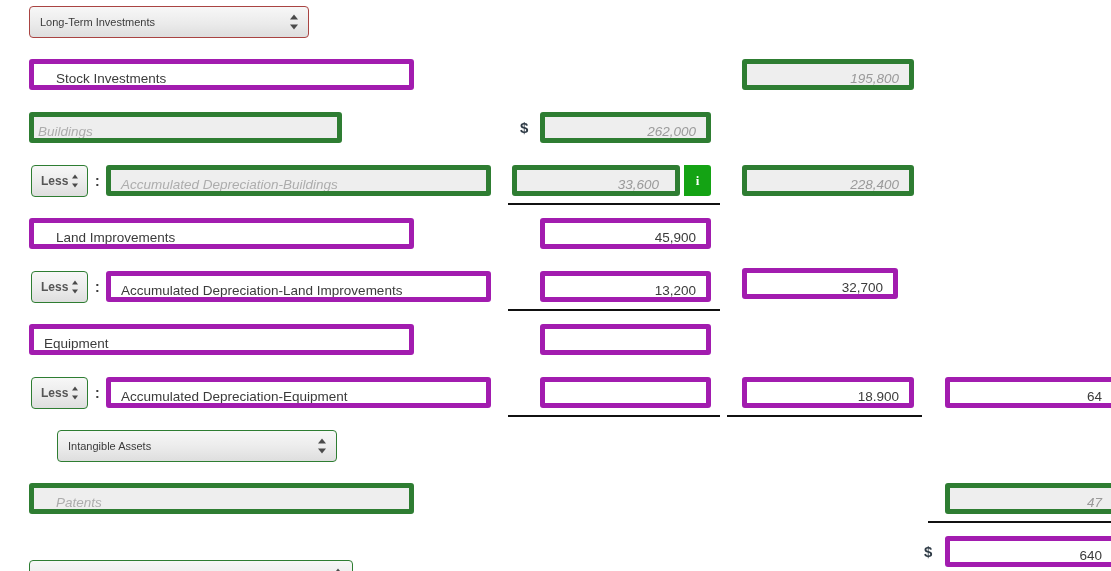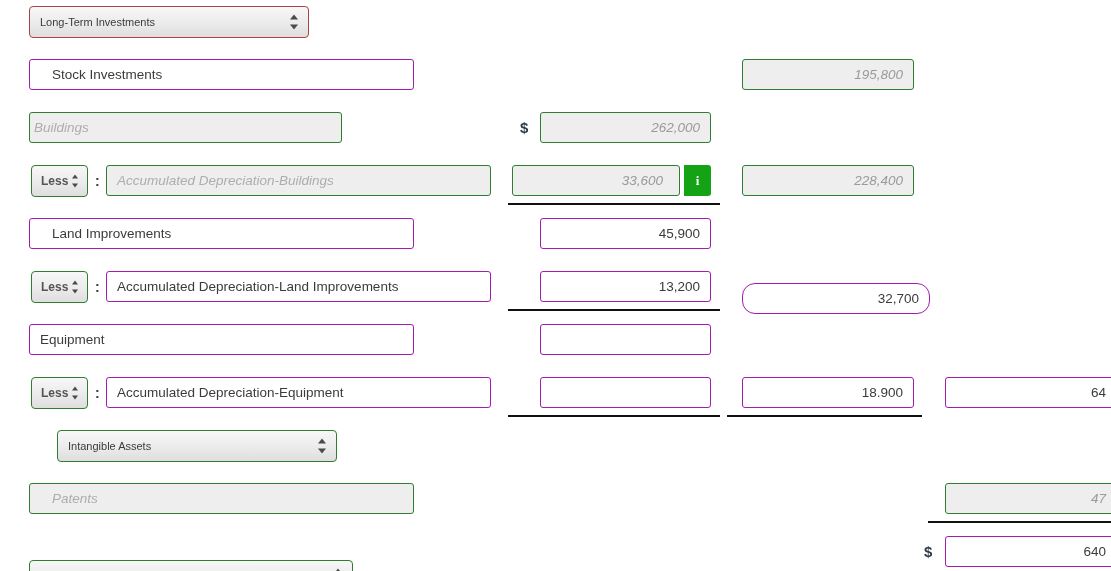--- a/index.html
+++ b/index.html
@@ -6,21 +6,21 @@
   body{
     width:1111px;height:571px;background:#fff;overflow:hidden;
     font-family:"Liberation Sans",sans-serif;font-size:13.5px;color:#3b3b3b;
     position:relative;
   }
   #sheet{position:absolute;left:0;top:0;width:1111px;height:571px;}
 
   
   .fld{
     position:absolute;box-sizing:border-box;height:31px;
-    border:1px solid #a21caf;border-radius:3px;background:#fff;
+    border:5px solid #a21caf;border-radius:3px;background:#fff;
     font-family:"Liberation Sans",sans-serif;font-size:13.5px;
     color:#3b3b3b;line-height:29px;padding:0 10px;
     white-space:nowrap;overflow:hidden;
   }
   .fld.ok{border-color:#2e7d32;background:#eeeeee;color:#9a9a9a;font-style:italic;}
   .fld.num{text-align:right;}
   .fld.indent{padding-left:22px;}
   .fld.ph{color:#adadad;}
 
   
@@ -126,21 +126,21 @@
         <i class="dn"></i>
       </span>
   </div>
   <div class="colon" style="left:95px;top:279px;">:</div>
   <div class="fld" style="left:106px;top:271px;width:385px;">
     <span>Accumulated Depreciation-Land Improvements</span>
   </div>
   <div class="fld num" style="left:540px;top:271px;width:171px;">
     <span>13,200</span>
   </div>
-  <div class="fld num" style="left:742px;top:283px;width:188px;border-radius:13px;">
+  <div class="fld num" style="left:742px;top:268px;width:156px;">
     <span>32,700</span>
   </div>
   <div class="rule" style="left:508px;top:309px;width:212px;"></div>
 
   <div class="fld" style="left:29px;top:324px;width:385px;">
     <span>Equipment</span>
   </div>
   <div class="fld num" style="left:540px;top:324px;width:171px;">
     <span></span>
   </div>

